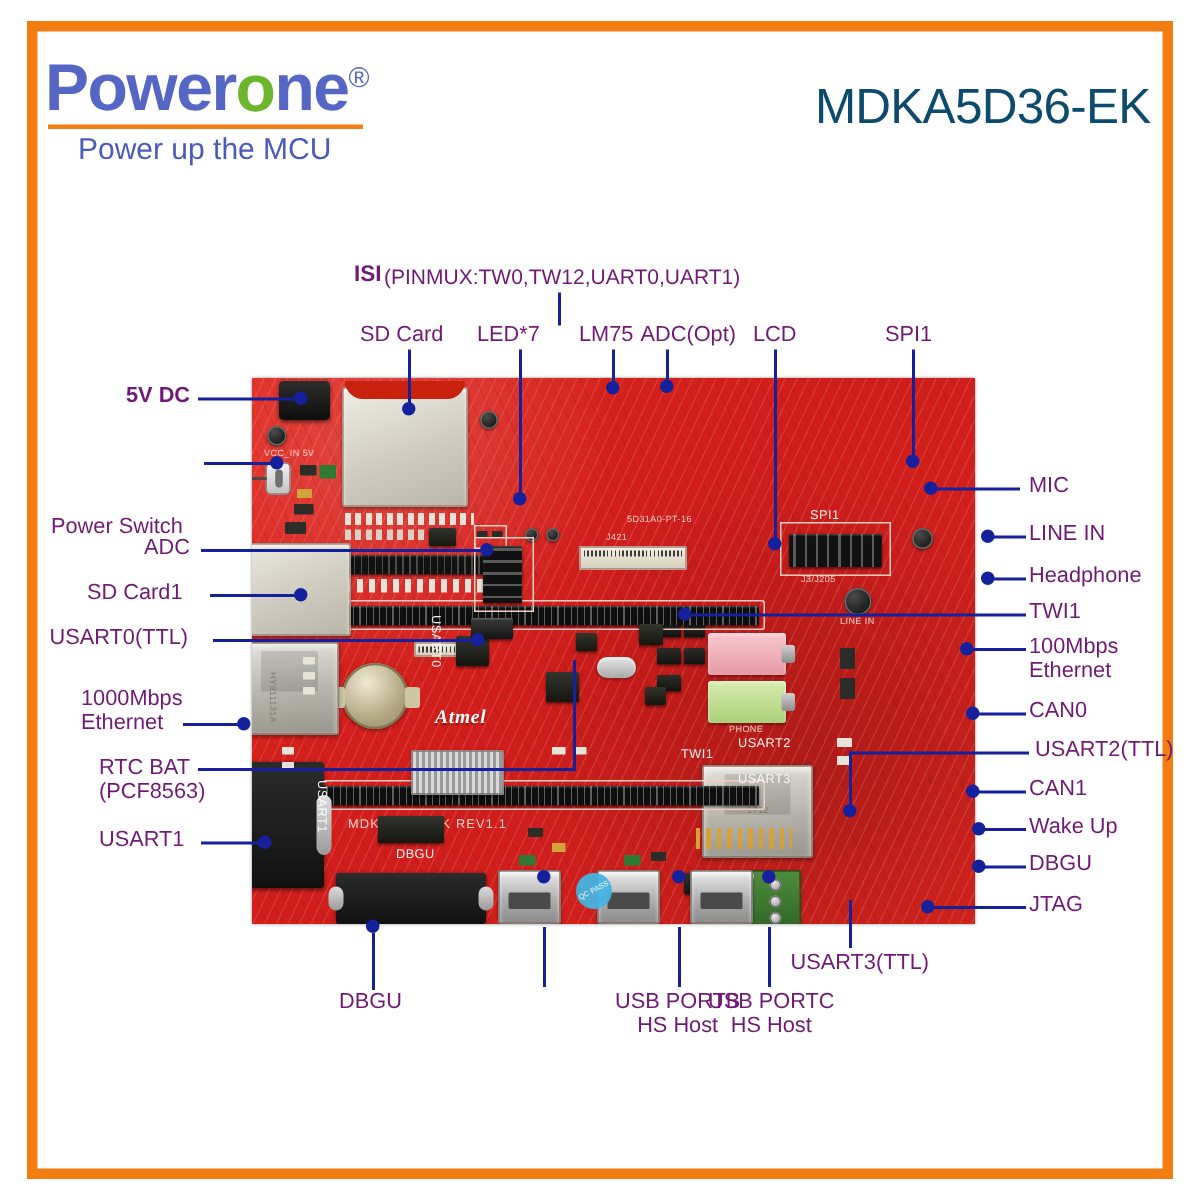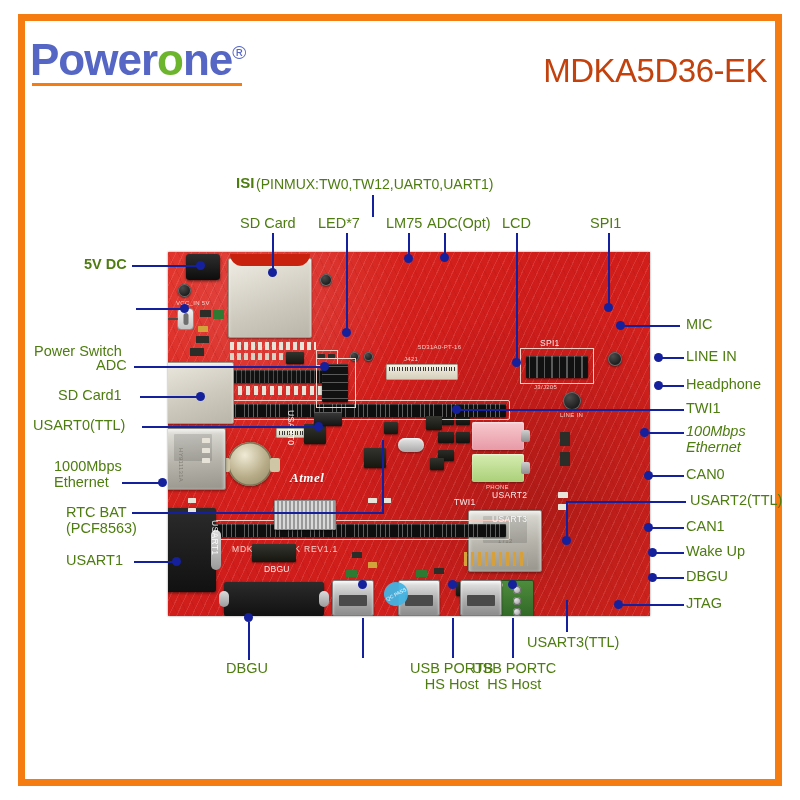--- a/index.html
+++ b/index.html
@@ -14,21 +14,21 @@
   
   #header{position:absolute;left:25px;top:22px;width:750px;height:90px;}
   #logo{position:absolute;left:5px;top:8px;}
   .logo-word{font-family:"Liberation Sans",sans-serif;font-weight:bold;font-size:44px;
              color:#5566c4;letter-spacing:-1px;line-height:46px;white-space:nowrap;}
   .logo-green{color:#6cb52d;position:relative;}
   .reg{font-size:19px;vertical-align:super;font-weight:normal;color:#5566c4;}
   #logo-rule{width:210px;height:3px;background:#F57C11;margin-top:0px;margin-left:2px;}
   #logo-tag{font-size:20px;color:#4a5bbd;margin-top:3px;margin-left:22px;
             font-family:"Liberation Sans",sans-serif;}
-  #title{position:absolute;right:8px;top:30px;font-size:33px;color:#c2410c;
+  #title{position:absolute;right:8px;top:30px;font-size:33px;color:#0c4a6e;
          font-family:"Liberation Sans",sans-serif;letter-spacing:-0.5px;}
 
   
   #diagram{position:absolute;left:0;top:0;width:800px;height:800px;}
 
   
   #board{position:absolute;left:168px;top:252px;width:482px;height:364px;
          background:#d8231f;overflow:hidden;
          box-shadow:0 0 2px rgba(0,0,0,.45);}
   #board:before{content:"";position:absolute;inset:0;
@@ -107,38 +107,39 @@
         background:#6f6f6f;border-radius:3px;}
   .lever{position:absolute;height:2px;background:#4a4a4a;border-radius:1px;}
   .qcdot{border-radius:50%;background:#45b4e3;color:#fff;font-size:5px;
         display:flex;align-items:center;justify-content:center;transform:rotate(-28deg);
         font-family:"Liberation Sans",sans-serif;opacity:.95;}
   .atmel{color:#ffffff;font-size:13px;font-weight:bold;font-style:italic;
         font-family:"Liberation Serif",serif;letter-spacing:.5px;text-shadow:0 1px 1px rgba(0,0,0,.3);}
 
   
   .lbl{position:absolute;font-family:"Liberation Sans",sans-serif;font-size:14.5px;
-       color:#4d7c0f;white-space:nowrap;line-height:16px;}
+       color:#701a75;white-space:nowrap;line-height:16px;}
   .lbl.two{line-height:16px;}
   .ln{position:absolute;background:#15219c;}
   .ln.h{height:2px;}
   .ln.v{width:2px;}
   .dot{position:absolute;width:9px;height:9px;border-radius:50%;background:#15219c;}
 </style>
 </head>
 <body>
 
 <div id="page">
 
   <div id="frame"></div>
 
   <div id="header">
     <div id="logo">
       <div class="logo-word"><span>Power</span><span class="logo-green">o</span><span>ne</span><span class="reg">®</span></div>
       <div id="logo-rule"></div>
+      <div id="logo-tag">Power up the MCU</div>
     </div>
     <div id="title">MDKA5D36-EK</div>
   </div>
 
   <div id="diagram">
 
     <div id="board">
       <div class="traces"></div>
 
       <div class="part barrel" style="left:18px;top:2px;width:34px;height:26px;"></div>
@@ -369,21 +370,21 @@
     <div class="dot" style="left:654px;top:353px;"></div>
 
     <div class="lbl" style="left:686px;top:376px;">Headphone</div>
     <div class="ln h" style="left:660px;top:385px;width:24px;"></div>
     <div class="dot" style="left:654px;top:381px;"></div>
 
     <div class="lbl" style="left:686px;top:400px;">TWI1</div>
     <div class="ln h" style="left:458px;top:409px;width:226px;"></div>
     <div class="dot" style="left:452px;top:405px;"></div>
 
-    <div class="lbl two" style="left:686px;top:423px;font-style:italic;">
+    <div class="lbl two" style="left:686px;top:423px;">
       <div>100Mbps</div>
       <div>Ethernet</div>
     </div>
     <div class="ln h" style="left:646px;top:432px;width:38px;"></div>
     <div class="dot" style="left:640px;top:428px;"></div>
 
     <div class="lbl" style="left:686px;top:466px;">CAN0</div>
     <div class="ln h" style="left:650px;top:475px;width:34px;"></div>
     <div class="dot" style="left:644px;top:471px;"></div>
 

